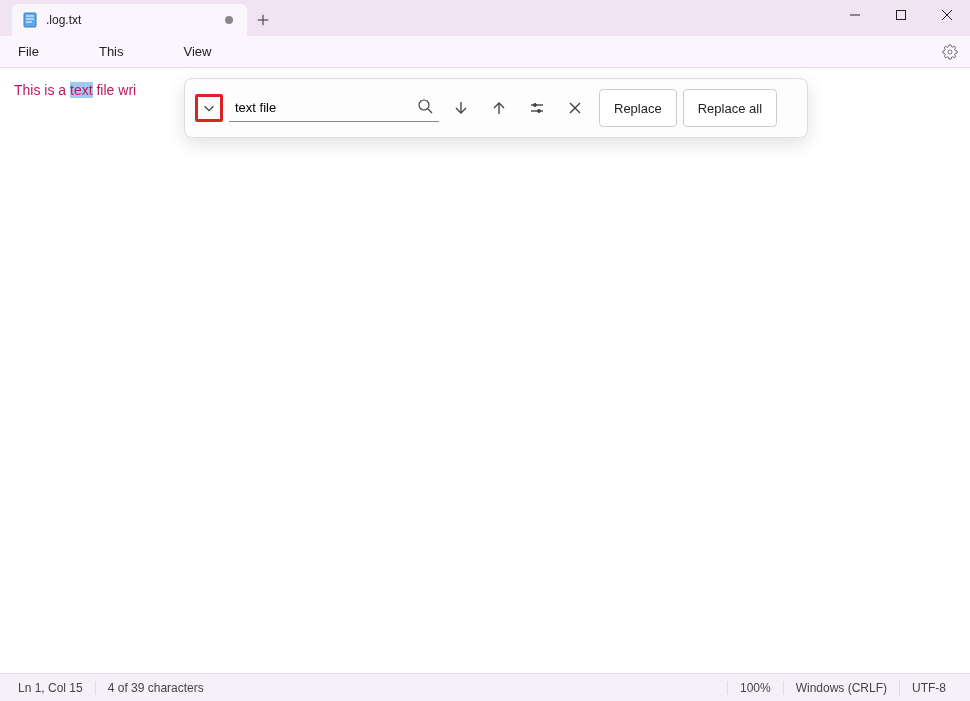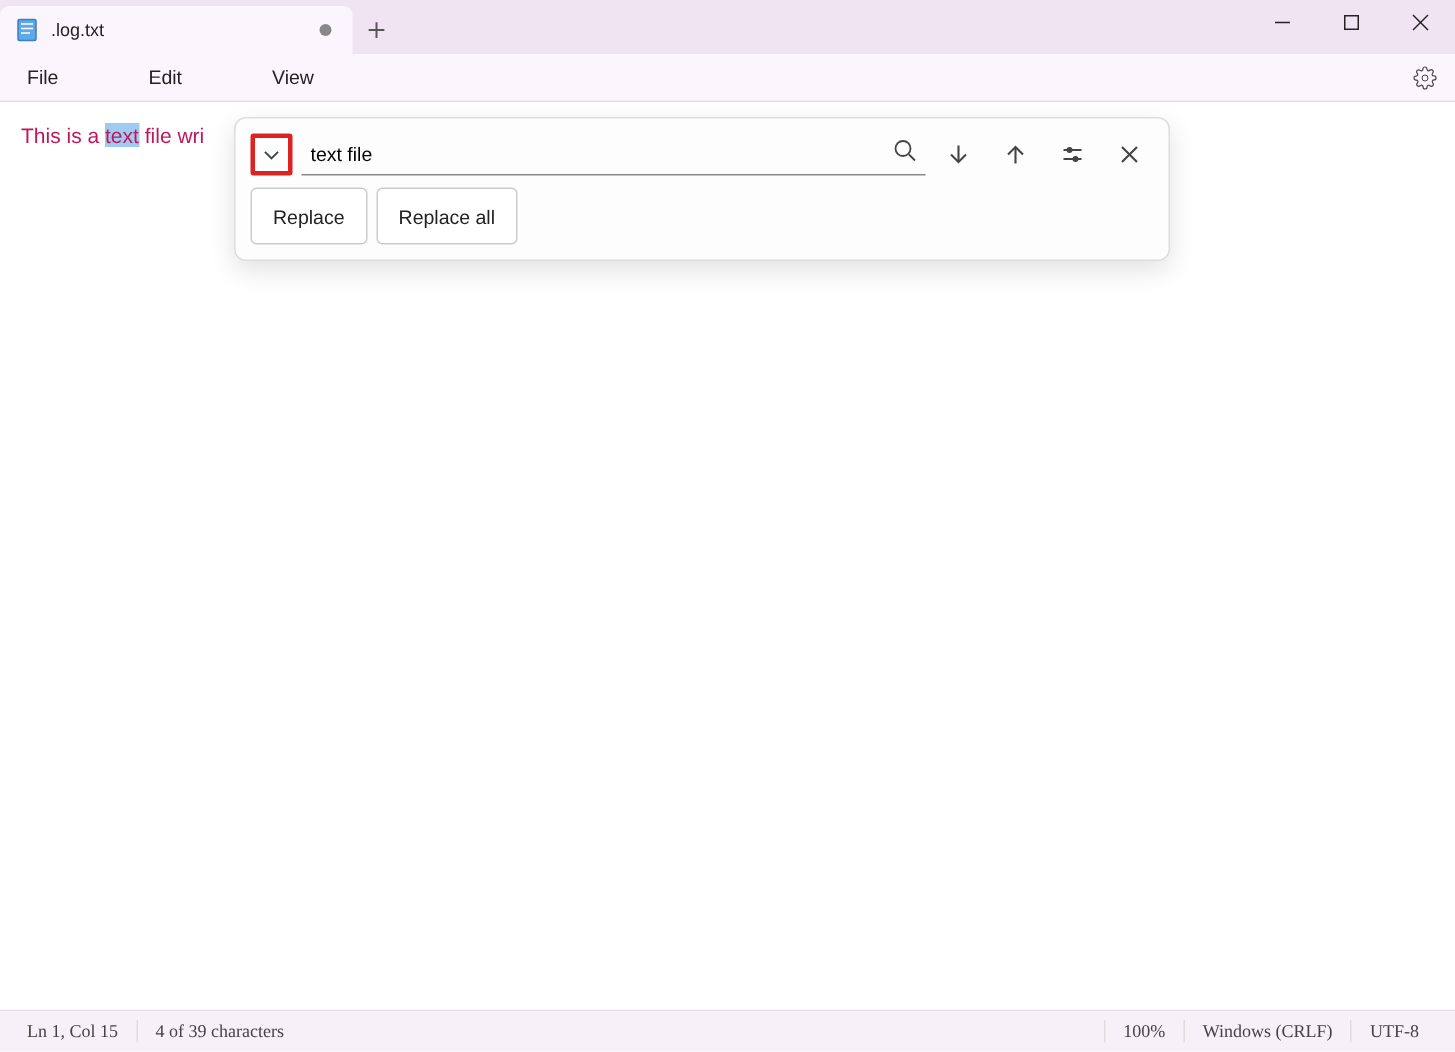--- a/index.html
+++ b/index.html
@@ -15,21 +15,21 @@
   .titlebar {
     height: 36px;
     background: #f0e4f3;
     display: flex;
     align-items: flex-end;
   }
   .tabs-area {
     display: flex;
     align-items: flex-end;
     flex: 1;
-    padding-left: 0;
+    padding-left: 12px;
   }
   .tab {
     height: 32px;
     min-width: 235px;
     background: #fbf6fd;
     border-radius: 6px 6px 0 0;
     display: flex;
     align-items: center;
     padding: 0 10px;
     font-size: 12px;
@@ -87,29 +87,29 @@
     font-family: Consolas, monospace;
     font-size: 14px;
     color: #be185d;
   }
   .highlight {
     background: #9ecbf0;
   }
   .find-panel {
     position: absolute;
     top: 78px;
-    left: 156px;
+    left: 184px;
     width: 624px;
     background: #fdfdfd;
     border: 1px solid #ddd;
     border-radius: 8px;
     box-shadow: 0 6px 18px rgba(0,0,0,0.12);
     padding: 10px;
     display: flex;
-    flex-direction: column;
+    flex-direction: row;
     gap: 8px;
   }
   .find-row {
     display: flex;
     align-items: center;
     gap: 6px;
   }
   .expand-btn {
     width: 28px; height: 28px;
     display: flex; align-items: center; justify-content: center;
@@ -176,21 +176,20 @@
     border-top: 1px solid #e8dbeb;
     display: flex;
     align-items: center;
     font-size: 12px;
     color: #444;
     padding: 0 12px;
   }
   .status-seg {
     padding: 0 12px;
     border-left: 1px solid #ddd;
-    font-family: Liberation Serif, serif;
   }
   .status-seg:first-child { border-left: none; padding-left: 6px; }
   .status-spacer { flex: 1; }
 </style>
 </head>
 <body>
 
 <div class="titlebar">
   <div class="tabs-area">
     <div class="tab">
@@ -227,21 +226,21 @@
       <svg viewBox="0 0 12 12">
           <line x1="1" y1="1" x2="11" y2="11" stroke-width="1"></line>
           <line x1="11" y1="1" x2="1" y2="11" stroke-width="1"></line>
         </svg>
     </div>
   </div>
 </div>
 
 <div class="menubar">
   <div class="menu-item">File</div>
-  <div class="menu-item">Edit</div>
+  <div class="menu-item">This</div>
   <div class="menu-item">View</div>
   <div class="menu-spacer"></div>
   <div class="gear">
     <svg viewBox="0 0 24 24">
         <circle cx="12" cy="12" r="3"></circle>
         <path d="M19.4 15a1.65 1.65 0 0 0 .33 1.82l.06.06a2 2 0 1 1-2.83 2.83l-.06-.06a1.65 1.65 0 0 0-1.82-.33 1.65 1.65 0 0 0-1 1.51V21a2 2 0 0 1-4 0v-.09a1.65 1.65 0 0 0-1-1.51 1.65 1.65 0 0 0-1.82.33l-.06.06a2 2 0 1 1-2.83-2.83l.06-.06a1.65 1.65 0 0 0 .33-1.82 1.65 1.65 0 0 0-1.51-1H3a2 2 0 0 1 0-4h.09a1.65 1.65 0 0 0 1.51-1 1.65 1.65 0 0 0-.33-1.82l-.06-.06a2 2 0 1 1 2.83-2.83l.06.06a1.65 1.65 0 0 0 1.82.33h0a1.65 1.65 0 0 0 1-1.51V3a2 2 0 0 1 4 0v.09a1.65 1.65 0 0 0 1 1.51h0a1.65 1.65 0 0 0 1.82-.33l.06-.06a2 2 0 1 1 2.83 2.83l-.06.06a1.65 1.65 0 0 0-.33 1.82v0a1.65 1.65 0 0 0 1.51 1H21a2 2 0 0 1 0 4h-.09a1.65 1.65 0 0 0-1.51 1z" stroke-width="1.2"></path>
       </svg>
   </div>
 </div>
 

